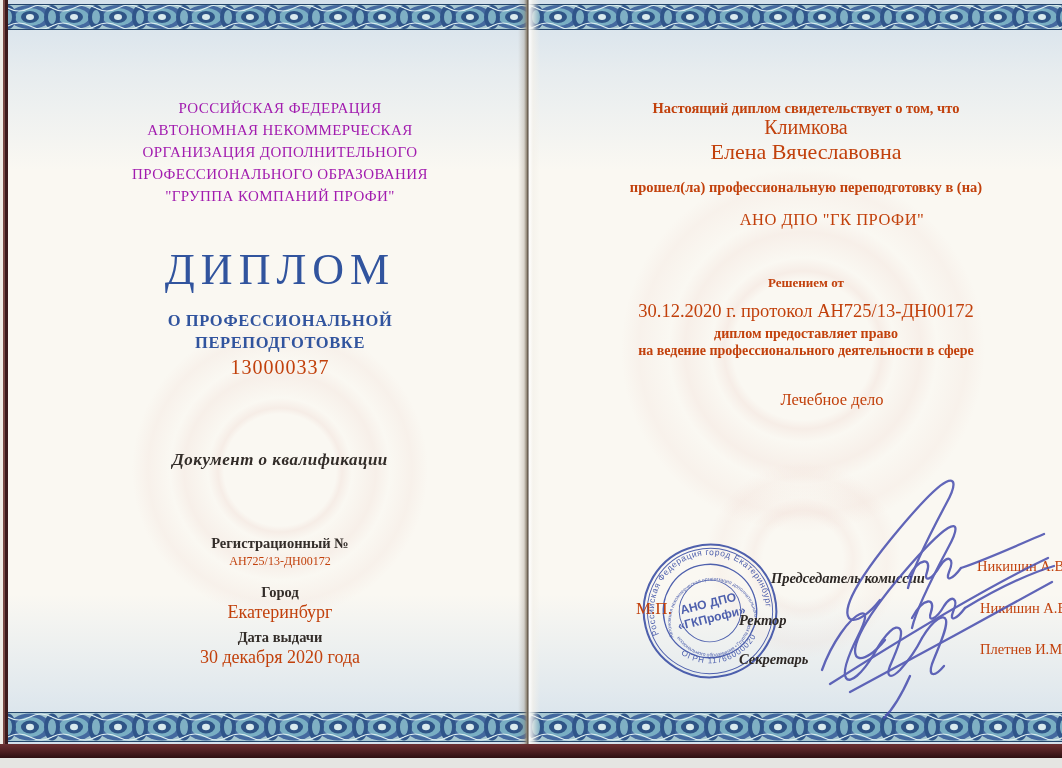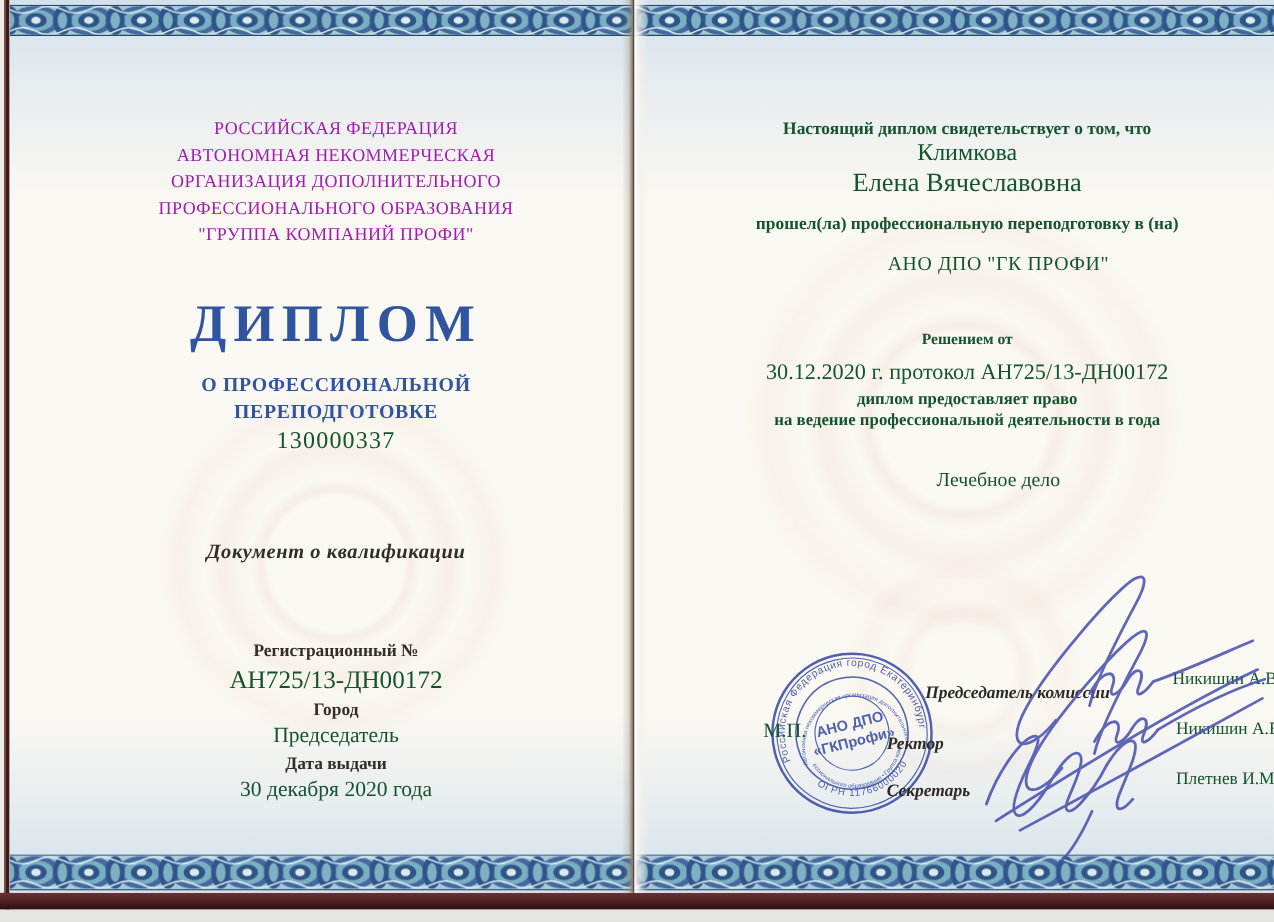--- a/index.html
+++ b/index.html
@@ -21,33 +21,33 @@
        linear-gradient(0deg, rgba(172,200,228,.50) 0px, rgba(172,200,228,.30) 55px, rgba(172,200,228,0) 150px),
        #faf8f2;}
   .ribbon{position:absolute;left:0;width:1054px;display:block;}
   .ribbon-top{top:4px;height:26px;}
   .ribbon-bottom{top:712px;height:30px;}
   
   .fold{position:absolute;left:518px;top:0;width:22px;height:744px;z-index:5;
      background:linear-gradient(90deg, rgba(130,118,100,0) 0, rgba(140,128,112,.28) 6px,
        #8d8271 9px, #4d4339 10px, rgba(255,255,255,.95) 11px, rgba(244,241,234,.7) 15px, rgba(244,241,234,0) 22px);}
   
-  .txt{position:absolute;z-index:6;color:#14532d;}
+  .txt{position:absolute;z-index:6;color:#c2410c;}
   .center-l{left:47px;width:466px;text-align:center;}
   .center-r{left:573px;width:466px;text-align:center;}
   .center-r2{left:599px;width:466px;text-align:center;}
   .org-header{top:97px;font-size:15px;line-height:22px;letter-spacing:.4px;color:#a21caf;}
-  .title{top:244px;font-size:44px;letter-spacing:6px;color:#31549e;font-weight:bold;}
+  .title{top:244px;font-size:44px;letter-spacing:6px;color:#31549e;font-weight:normal;}
   .subtitle{font-size:16.5px;font-weight:bold;letter-spacing:.6px;color:#31549e;}
   .sub1{top:311px;} .sub2{top:333px;}
   .serial{top:356px;font-size:20px;letter-spacing:1px;}
   .doctype{top:450px;font-size:17px;font-weight:bold;font-style:italic;letter-spacing:.5px;color:#332d29;}
   .small-label{font-size:14.5px;font-weight:bold;color:#332d29;}
   .value{font-size:18px;}
-  .reg-label{top:535px;} .reg-value{top:554px;font-size:21px;}
+  .reg-label{top:535px;} .reg-value{top:554px;font-size:12px;}
   .city-label{top:584px;} .city-value{top:602px;}
   .date-label{top:629px;} .date-value{top:647px;}
   .intro{top:100px;font-size:14.5px;font-weight:bold;}
   .surname{top:116px;font-size:20px;}
   .fullname{top:139px;font-size:22px;}
   .passed{top:179px;font-size:14.5px;font-weight:bold;}
   .org-name{top:210px;font-size:16.5px;letter-spacing:.5px;}
   .decision-label{top:275px;font-size:13px;font-weight:bold;}
   .decision-value{top:301px;font-size:18.5px;}
   .grants1{top:326px;font-size:14px;font-weight:bold;}
@@ -127,33 +127,33 @@
 
   <div class="txt center-l title">ДИПЛОМ</div>
   <div class="txt center-l subtitle sub1">О ПРОФЕССИОНАЛЬНОЙ</div>
   <div class="txt center-l subtitle sub2">ПЕРЕПОДГОТОВКЕ</div>
   <div class="txt center-l serial">130000337</div>
   <div class="txt center-l small-label reg-label">Регистрационный №</div>
 
   <div class="txt center-l doctype">Документ о квалификации</div>
   <div class="txt center-l value reg-value">АН725/13-ДН00172</div>
   <div class="txt center-l small-label city-label">Город</div>
-  <div class="txt center-l value city-value">Председатель</div>
+  <div class="txt center-l value city-value">Екатеринбург</div>
   <div class="txt center-l small-label date-label">Дата выдачи</div>
   <div class="txt center-l value date-value">30 декабря 2020 года</div>
 
   <div class="txt center-r intro">Настоящий диплом свидетельствует о том, что</div>
   <div class="txt center-r surname">Климкова</div>
   <div class="txt center-r passed">прошел(ла) профессиональную переподготовку в (на)</div>
   <div class="txt center-r fullname">Елена Вячеславовна</div>
   <div class="txt center-r2 org-name">АНО ДПО "ГК ПРОФИ"</div>
   <div class="txt center-r decision-label">Решением от</div>
   <div class="txt center-r decision-value">30.12.2020 г. протокол АН725/13-ДН00172</div>
   <div class="txt center-r grants1">диплом предоставляет право</div>
-  <div class="txt center-r grants2">на ведение профессиональной деятельности в года</div>
+  <div class="txt center-r grants2">на ведение профессионального деятельности в сфере</div>
   <div class="txt center-r2 field">Лечебное дело</div>
 
   <div class="txt mp">М.П.</div>
 
   <div class="txt sig-title st0">Председатель комиссии</div>
   <div class="txt sig-title st1">Ректор</div>
   <div class="txt sig-title st2">Секретарь</div>
   <div class="txt sig-name sn0">Никишин А.В.</div>
   <div class="txt sig-name sn1">Никишин А.В.</div>
   <div class="txt sig-name sn2">Плетнев И.М</div>

